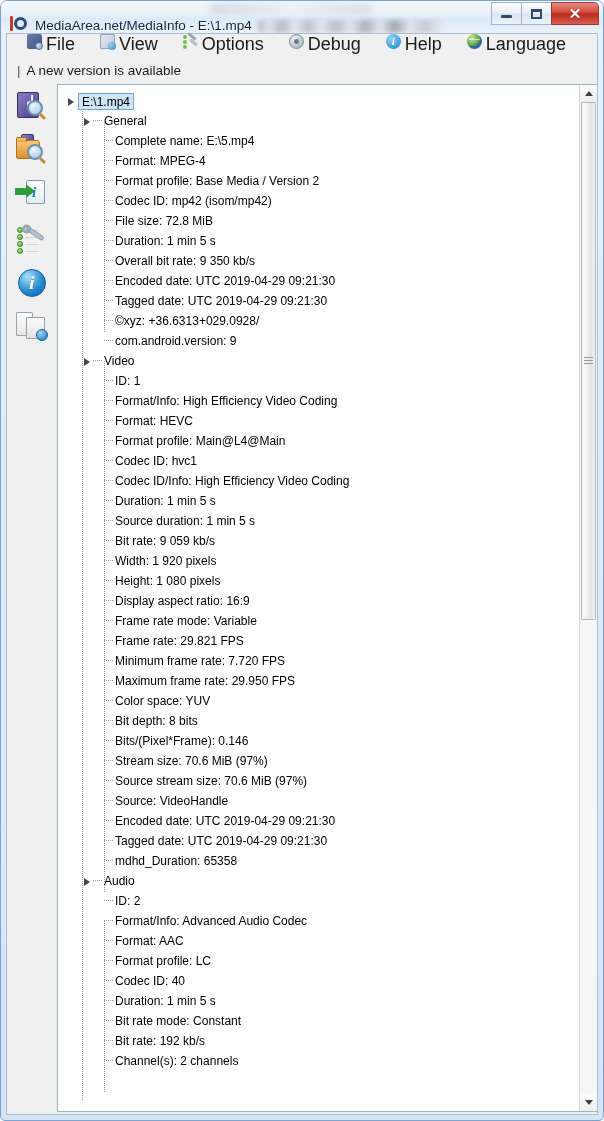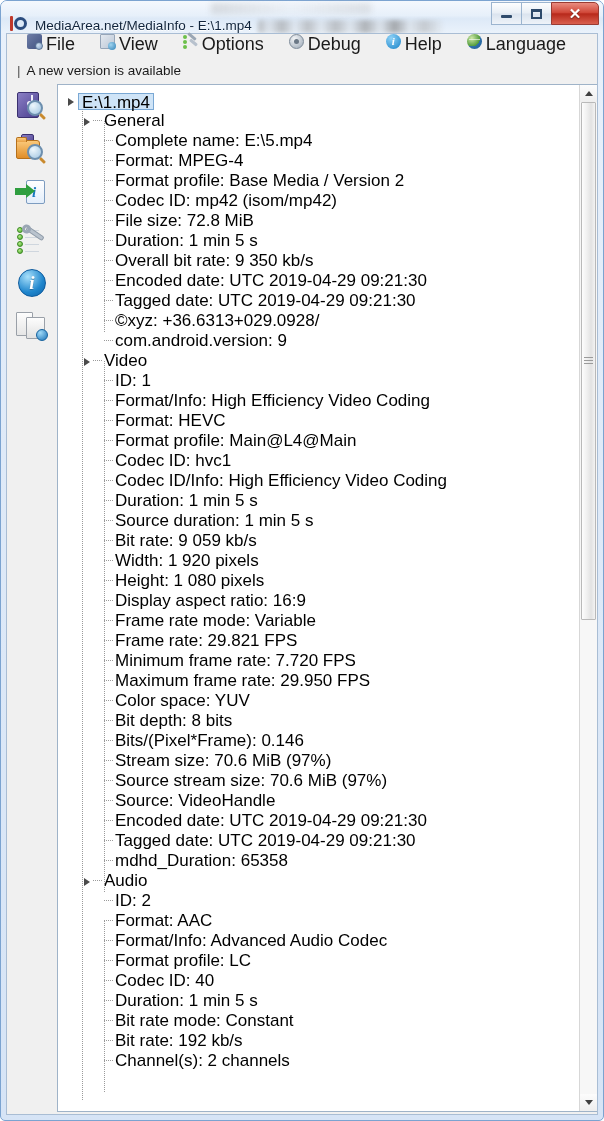--- a/index.html
+++ b/index.html
@@ -196,21 +196,21 @@
     flex:1;min-width:0;background:#ffffff;
     border:1px solid #9fb3c8;border-right:none;
     margin:2px 0 2px 0;position:relative;overflow:hidden;
     display:flex;
   }
   .tree{
     flex:1;min-width:0;overflow:hidden;position:relative;
     padding:6px 0 0 0;
   }
   .row{
-    height:20px;line-height:20px;font-size:17px;color:#000;
+    height:20px;line-height:20px;font-size:12px;color:#000;
     white-space:nowrap;position:relative;display:flex;align-items:center;
   }
   .row .label{padding-left:2px;}
   .tri{
     width:11px;height:20px;position:relative;flex:none;
   }
   .tri:after{
     content:"";position:absolute;left:2px;top:7px;
     border-style:solid;border-width:4.5px 0 4.5px 6px;
     border-color:transparent transparent transparent #4a4a4a;
@@ -573,26 +573,26 @@
               <span class="label">Audio</span>
             </div>
             <div class="row">
               <span class="spacer" style="width: 46px;"></span>
               <span class="dot-h"></span>
               <span class="label">ID: 2</span>
             </div>
             <div class="row">
               <span class="spacer" style="width: 46px;"></span>
               <span class="dot-h"></span>
+              <span class="label">Format/Info: Advanced Audio Codec</span>
+            </div>
+            <div class="row">
+              <span class="spacer" style="width: 46px;"></span>
+              <span class="dot-h"></span>
               <span class="label">Format: AAC</span>
-            </div>
-            <div class="row">
-              <span class="spacer" style="width: 46px;"></span>
-              <span class="dot-h"></span>
-              <span class="label">Format/Info: Advanced Audio Codec</span>
             </div>
             <div class="row">
               <span class="spacer" style="width: 46px;"></span>
               <span class="dot-h"></span>
               <span class="label">Format profile: LC</span>
             </div>
             <div class="row">
               <span class="spacer" style="width: 46px;"></span>
               <span class="dot-h"></span>
               <span class="label">Codec ID: 40</span>

